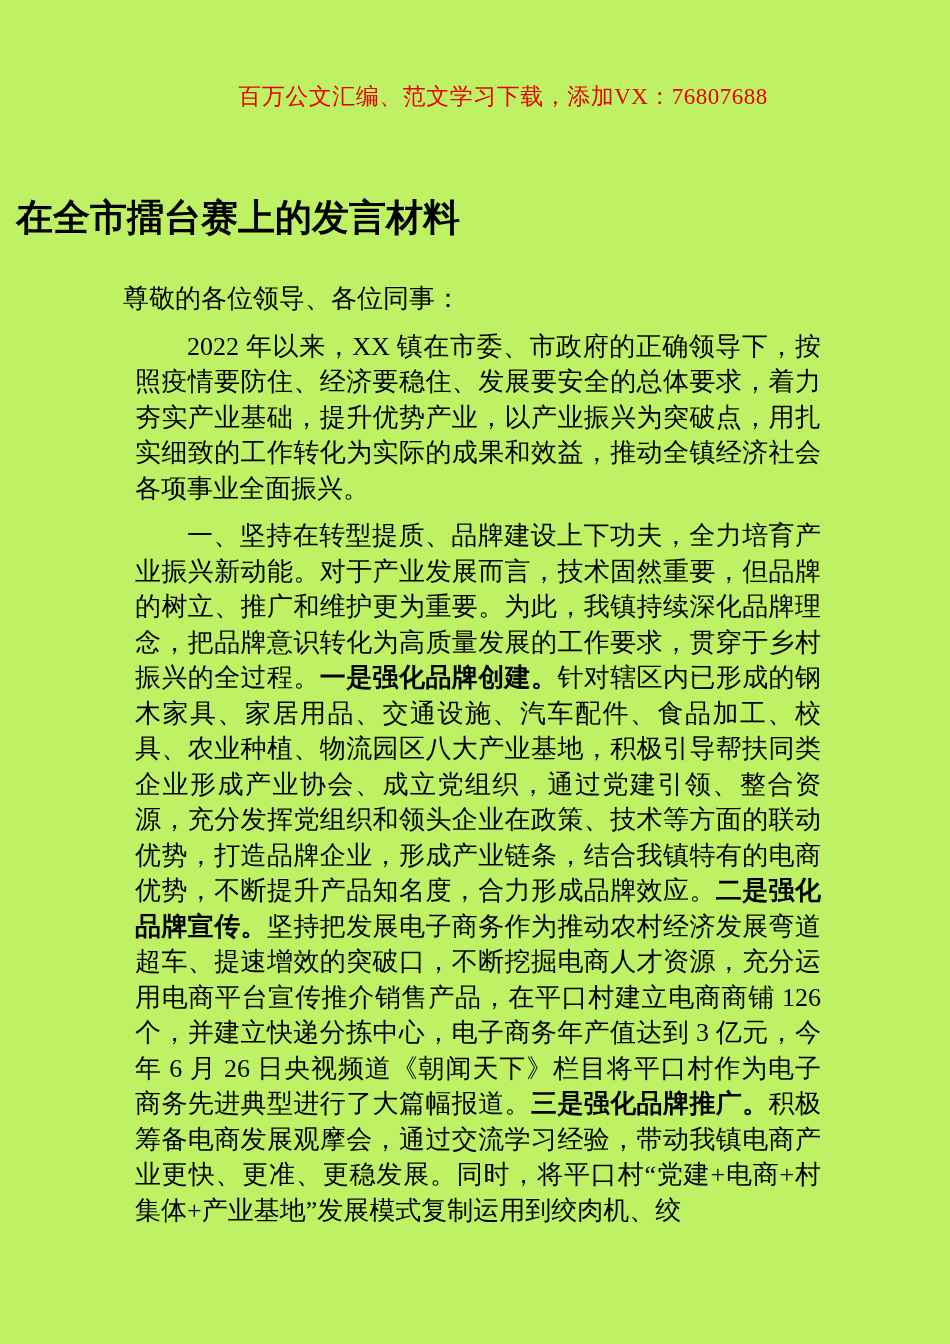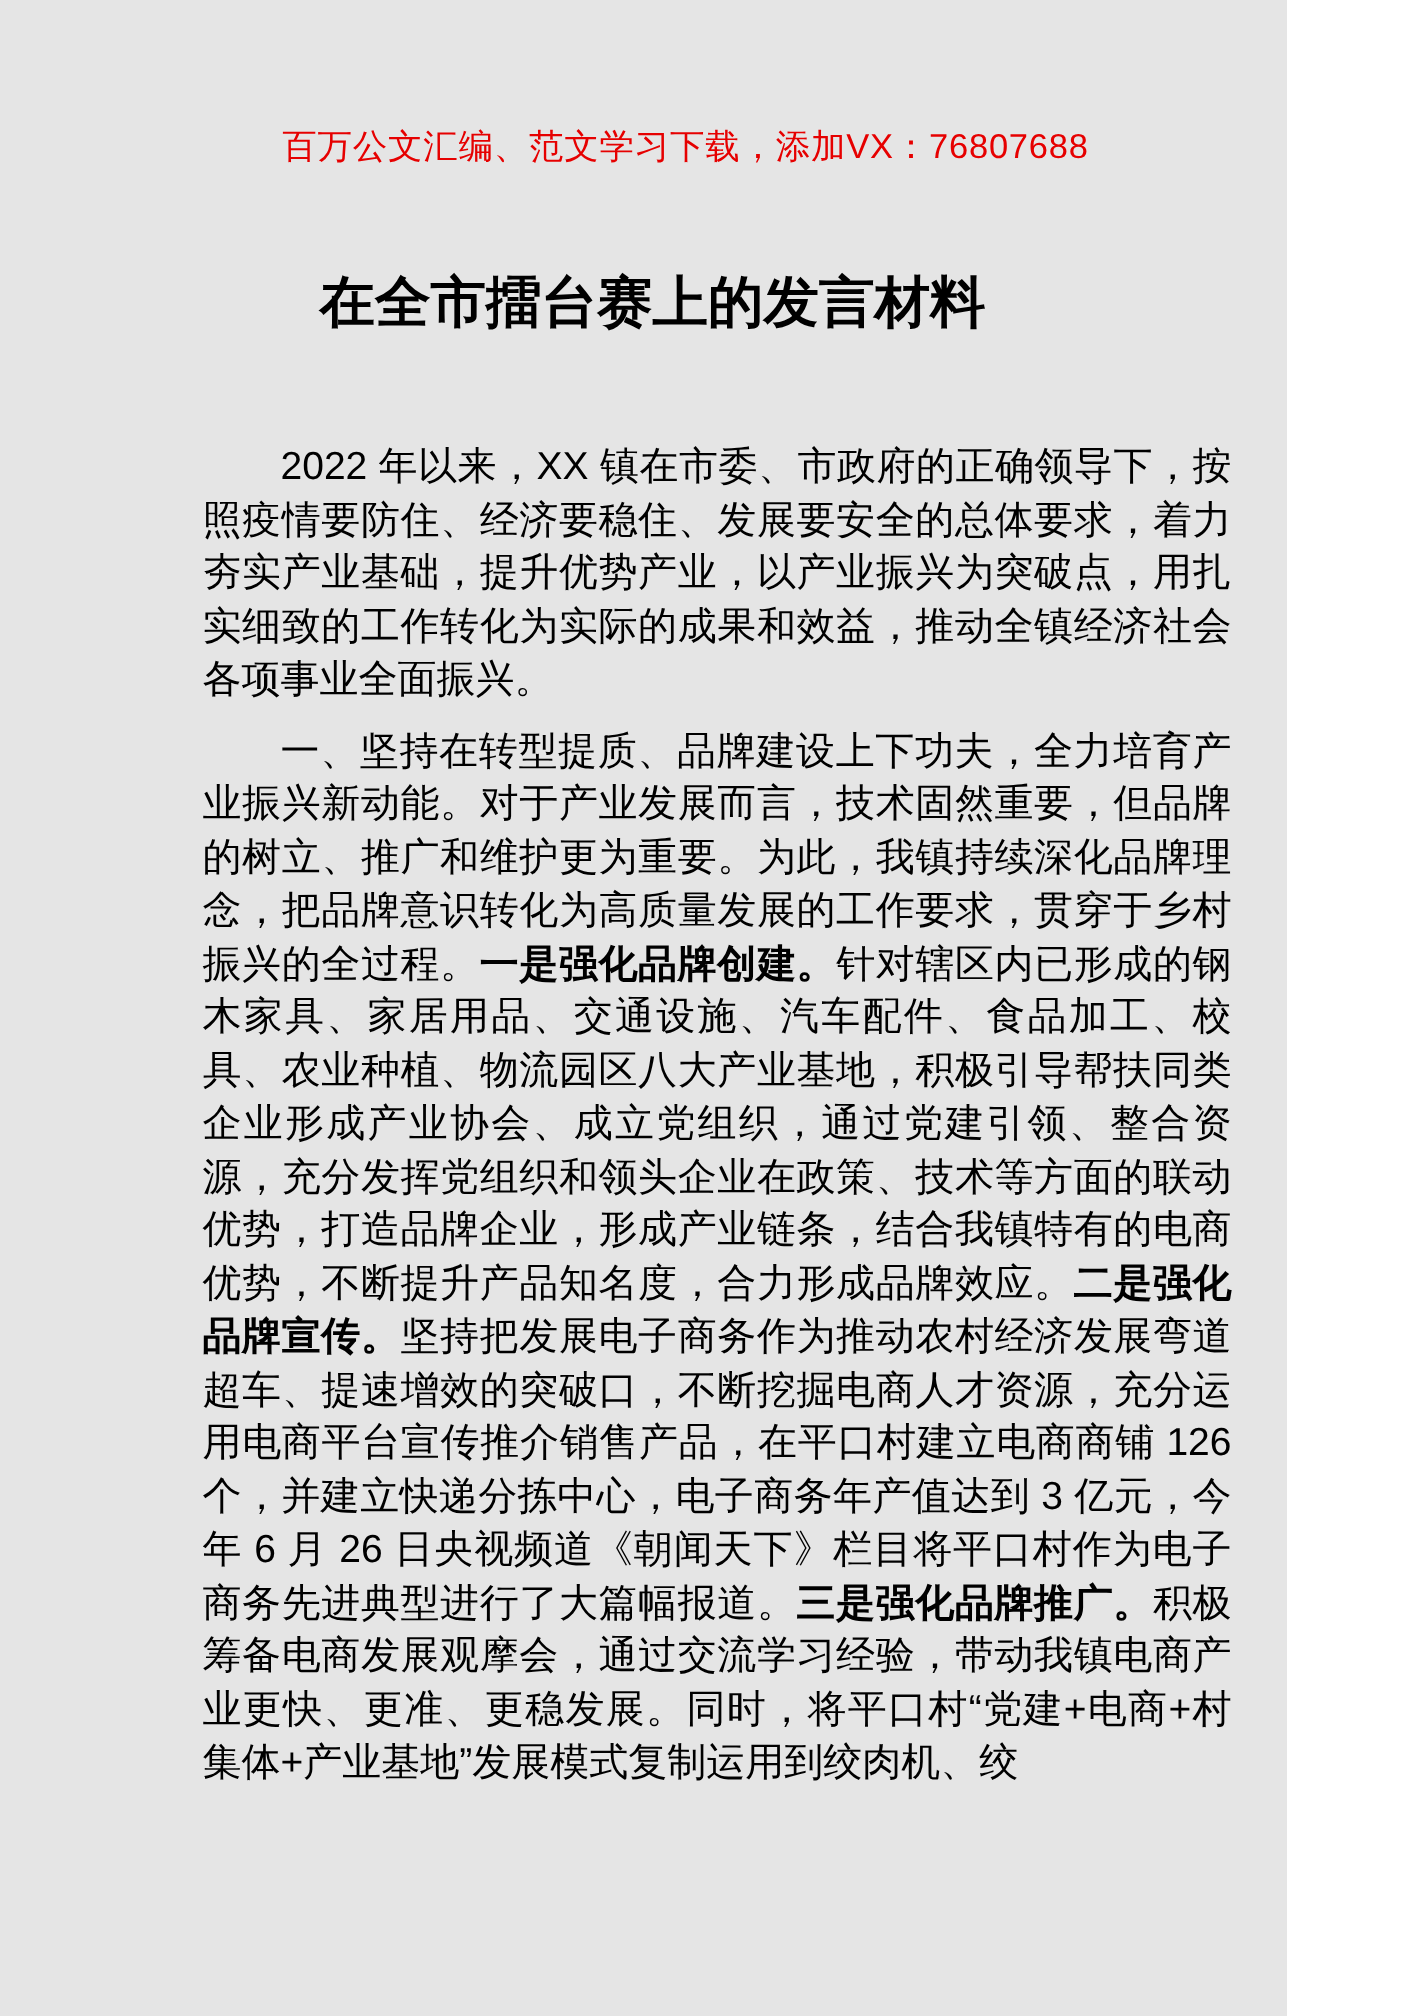--- a/index.html
+++ b/index.html
@@ -2,51 +2,50 @@
 <html><head>
 <meta charset="utf-8">
 <style>
   html, body {
     margin: 0;
     padding: 0;
     background: #ffffff;
   }
   .page {
     position: relative;
-    width: 858px;
+    width: 950px;
     height: 1344px;
-    background: #e5e5e5;
+    background: #bef264;
     overflow: hidden;
-    font-family: Liberation Sans, sans-serif;
+    font-family: Liberation Serif, serif;
     color: #000000;
   }
   .notice {
     position: absolute;
     top: 82px;
     left: 0;
     right: 0;
     text-align: center;
     padding-left: 56px; 
     font-size: 23px;
     line-height: 30px;
     font-weight: 400;
     letter-spacing: 0.5px;
   }
   .doc-title {
     position: absolute;
     top: 179px;
     left: 0;
     right: 0;
-    margin: 0;
-    text-align: center;
+    margin: 16px;
+    text-align: left;
     font-size: 37px;
     line-height: 46px;
     font-weight: 700;
     color: #000000;
-    padding-left: 12px;
   }
   .doc-body {
     position: absolute;
     top: 281px;
     left: 123px;
     width: 710px;
     font-size: 26px;
     line-height: 35.5px;
     text-align: justify;
     color: #000000;
@@ -66,17 +65,18 @@
 </head>
 <body>
 
 <div class="page">
 
   <div class="notice" style="color: rgb(230, 0, 0);">百万公文汇编、范文学习下载，添加VX：76807688</div>
 
   <h1 class="doc-title">在全市擂台赛上的发言材料</h1>
 
   <div class="doc-body">
+    <p class="greeting">尊敬的各位领导、各位同事：</p>
     <p class="para"><span>2022 年以来，XX 镇在市委、市政府的正确领导下，按照疫情要防住、经济要稳住、发展要安全的总体要求，着力夯实产业基础，提升优势产业，以产业振兴为突破点，用扎实细致的工作转化为实际的成果和效益，推动全镇经济社会各项事业全面振兴。</span></p>
     <p class="para"><span>一、坚持在转型提质、品牌建设上下功夫，全力培育产业振兴新动能。对于产业发展而言，技术固然重要，但品牌的树立、推广和维护更为重要。为此，我镇持续深化品牌理念，把品牌意识转化为高质量发展的工作要求，贯穿于乡村振兴的全过程。</span><span class="bold">一是强化品牌创建。</span><span>针对辖区内已形成的钢木家具、家居用品、交通设施、汽车配件、食品加工、校具、农业种植、物流园区八大产业基地，积极引导帮扶同类企业形成产业协会、成立党组织，通过党建引领、整合资源，充分发挥党组织和领头企业在政策、技术等方面的联动优势，打造品牌企业，形成产业链条，结合我镇特有的电商优势，不断提升产品知名度，合力形成品牌效应。</span><span class="bold">二是强化品牌宣传。</span><span>坚持把发展电子商务作为推动农村经济发展弯道超车、提速增效的突破口，不断挖掘电商人才资源，充分运用电商平台宣传推介销售产品，在平口村建立电商商铺 126 个，并建立快递分拣中心，电子商务年产值达到 3 亿元，今年 6 月 26 日央视频道《朝闻天下》栏目将平口村作为电子商务先进典型进行了大篇幅报道。</span><span class="bold">三是强化品牌推广。</span><span>积极筹备电商发展观摩会，通过交流学习经验，带动我镇电商产业更快、更准、更稳发展。同时，将平口村“党建+电商+村集体+产业基地”发展模式复制运用到绞肉机、绞</span></p>
   </div>
 
 </div>
 
 </body></html>

